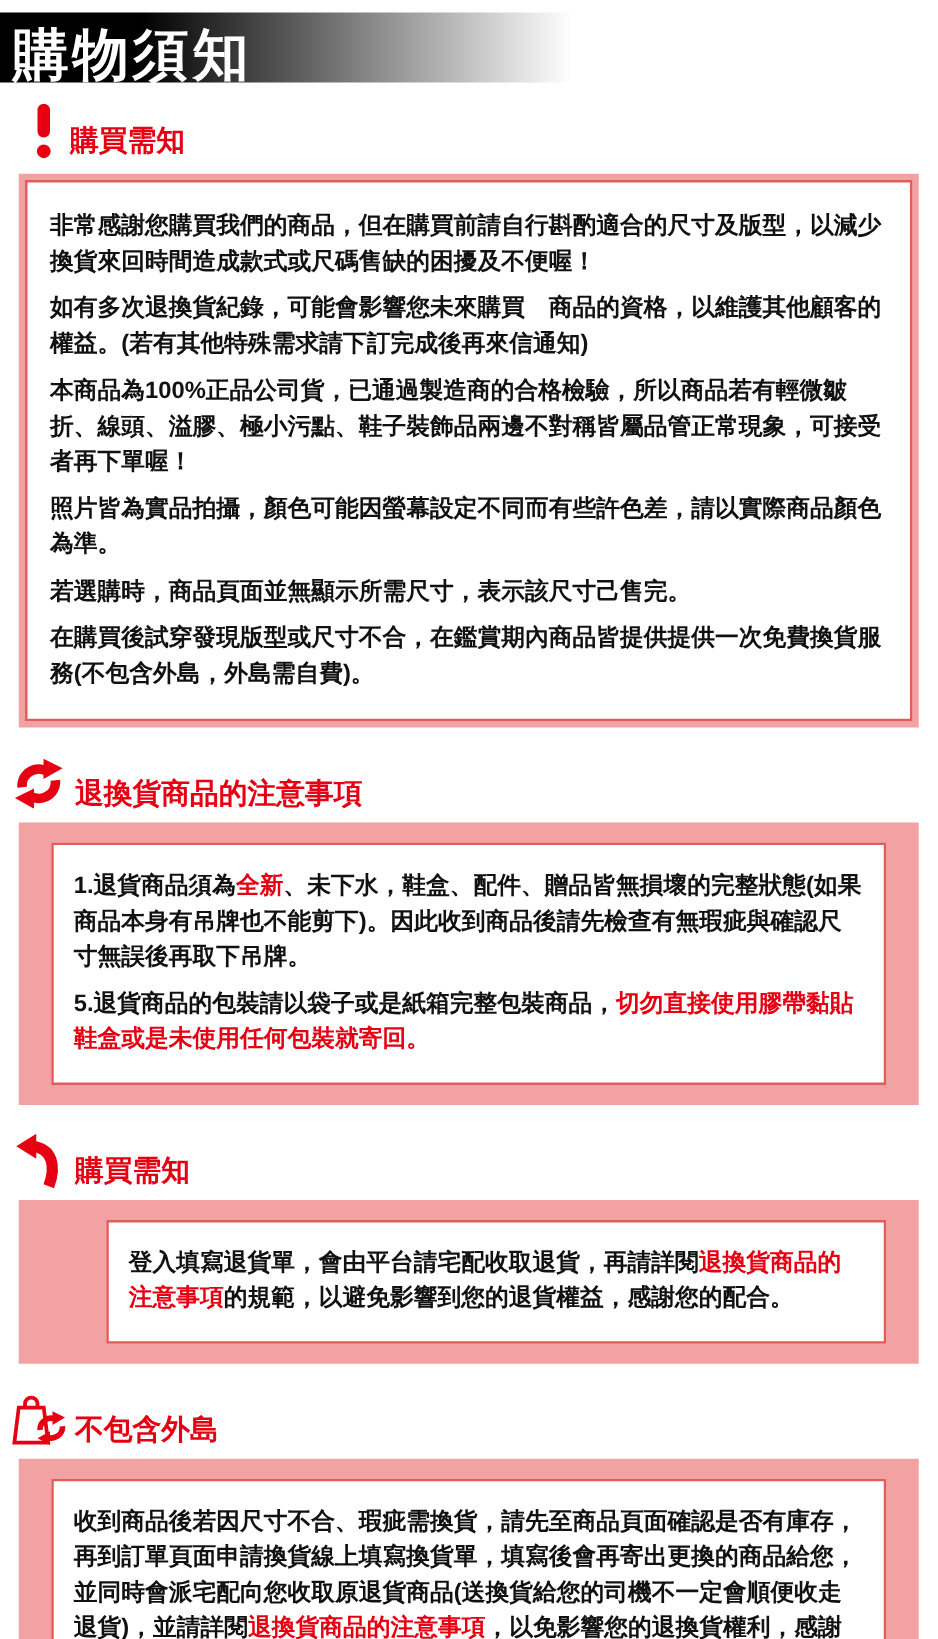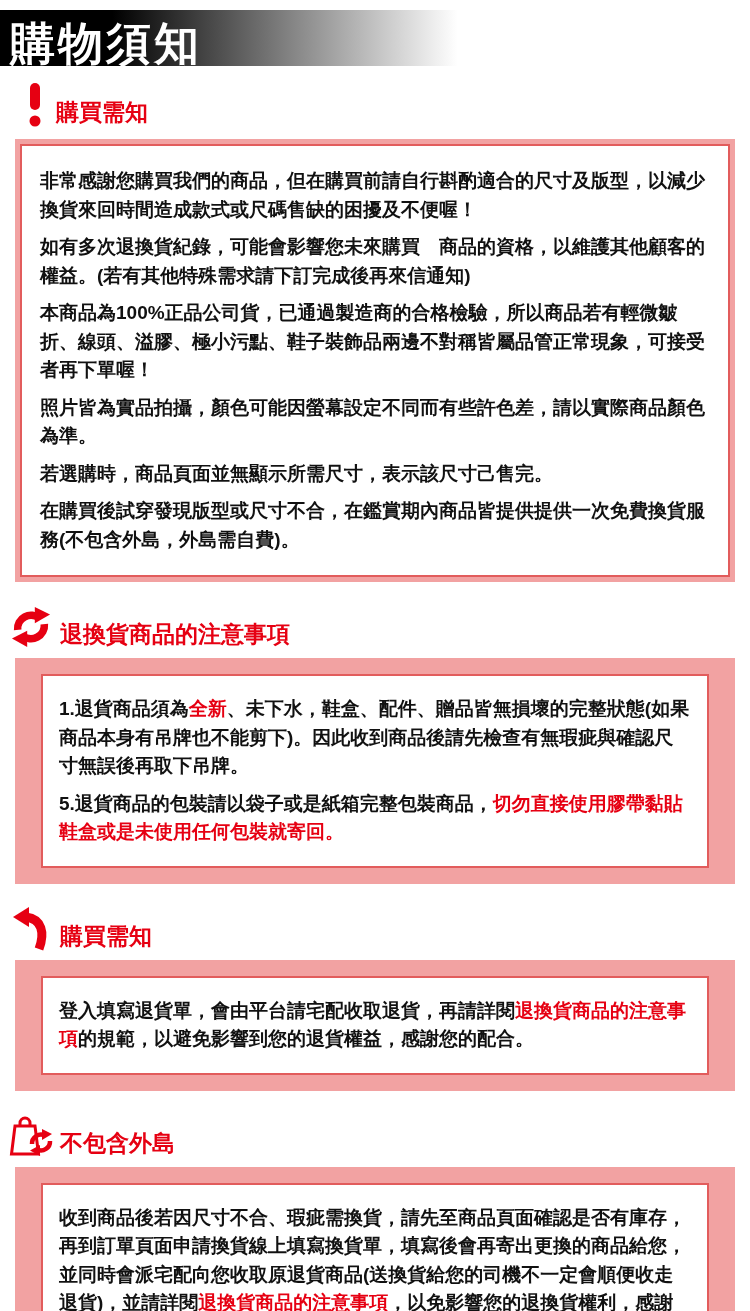--- a/index.html
+++ b/index.html
@@ -61,21 +61,21 @@
     padding:16px 26px;
   }
   .panel-inner{
     background:#ffffff;
     border:2px solid var(--panel-border);
     padding:10px 16px;
   }
   .sec-0 .panel{padding:5px;margin-top:11px;}
   .sec-0 .panel-inner{padding:12px 18px;min-height:250px;}
   .sec-1 .panel-inner{min-height:96px;}
-  .sec-2 .panel-inner{min-height:50px;}
+  .sec-2 .panel-inner{min-height:50px;margin-left:44px;}
   .sec-3 .panel-inner{min-height:120px;}
 
   .panel-inner p{
     margin:9px 0;
     font-size:19px;
     line-height:1.5;
     font-weight:bold;
     color:var(--body-text);
   }
   .red-text{color:var(--red);}

